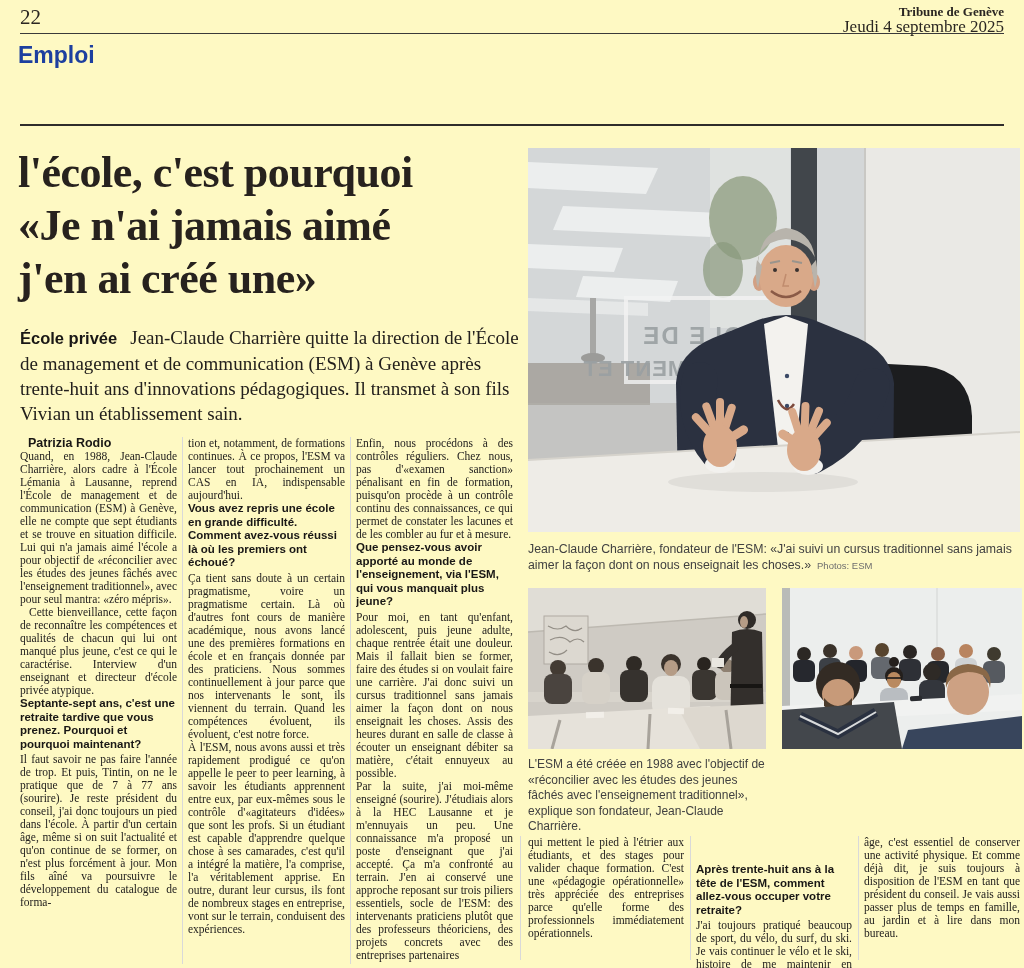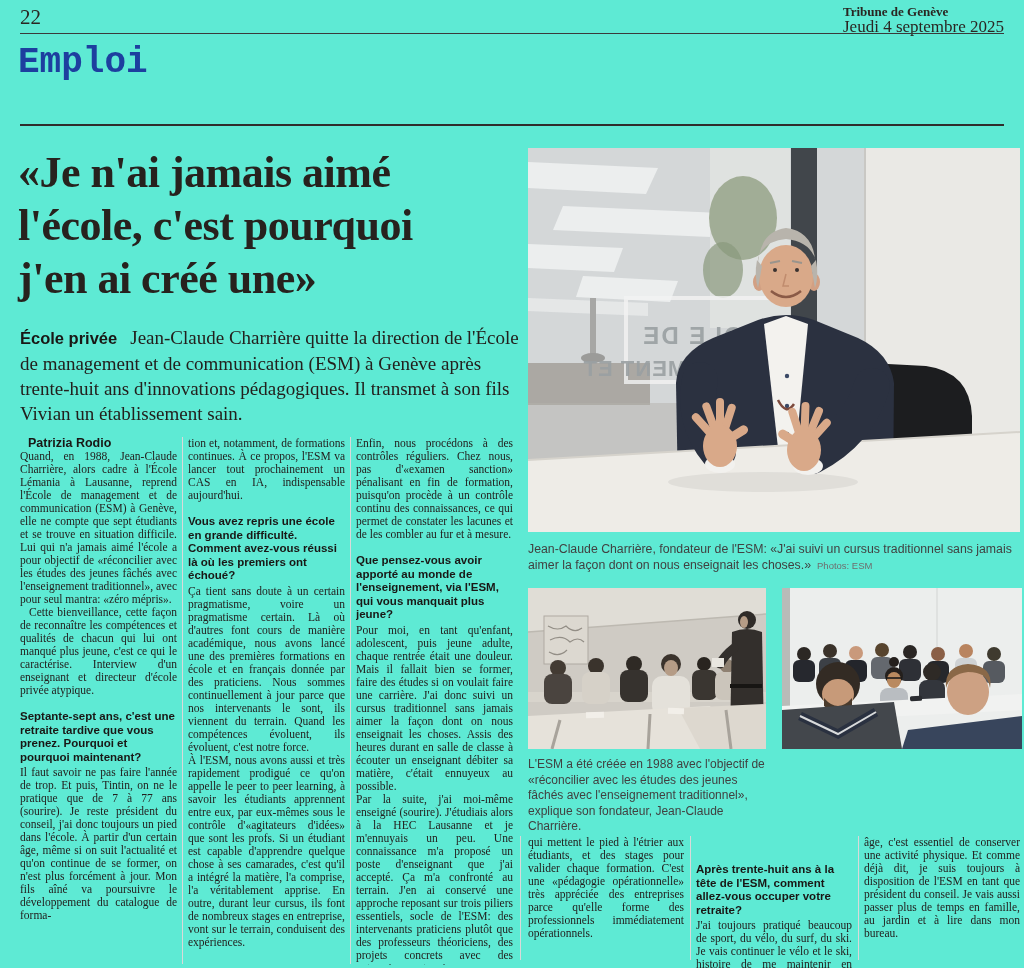--- a/index.html
+++ b/index.html
@@ -1,41 +1,41 @@
 <!DOCTYPE html>
 <html lang="fr"><head>
 <meta charset="utf-8">
 <style>
   html,body{margin:0;padding:0;background:#ffffff;}
-  .page{position:relative;width:1024px;height:968px;background:#5eead4;overflow:hidden;
+  .page{position:relative;width:1024px;height:968px;background:#fef9c3;overflow:hidden;
         font-family:"Liberation Serif","DejaVu Serif",serif;color:#1e1c1a;}
   .abs{position:absolute;}
   
   .pageno{left:20px;top:5px;font-size:21px;color:#2a2622;}
-  .masthead{right:20px;top:4px;text-align:left;}
+  .masthead{right:20px;top:4px;text-align:right;}
   .masthead .pub{font-weight:bold;font-size:13px;line-height:15px;color:#2a2622;}
   .masthead .date{font-size:17px;line-height:15px;color:#2a2622;}
   .rule1{left:20px;width:984px;top:33px;height:1px;background:#3a3a3a;}
-  .section{left:18px;top:42px;font-family:Liberation Mono, monospace;
-           font-weight:bold;font-size:36px;color:#1d3f9f;}
+  .section{left:18px;top:42px;font-family:Liberation Sans, sans-serif;
+           font-weight:bold;font-size:23px;color:#1d3f9f;}
   .rule2{left:20px;width:984px;top:124px;height:2px;background:#2f2d2b;}
   
   .headline{left:18px;top:146px;width:505px;font-weight:bold;font-size:44px;line-height:53px;
             color:#27221e;letter-spacing:-0.5px;}
   .lede{left:20px;top:325px;width:512px;font-size:19px;line-height:25px;color:#23201d;}
   .kicker{font-family:"Liberation Sans","DejaVu Sans",sans-serif;font-weight:bold;
           font-size:16.5px;margin-right:13px;color:#191715;}
   .byline{font-family:"Liberation Sans","DejaVu Sans",sans-serif;font-weight:bold;
           font-size:12.5px;color:#191715;margin:0 0 14px 0;padding-left:8px;}
   
   .col{width:157px;font-size:11.5px;line-height:13px;text-align:justify;color:#23211f;overflow:hidden;}
   .col p{margin:0;}
   .col p.indent{text-indent:9px;}
   .col h3{font-family:"Liberation Sans","DejaVu Sans",sans-serif;font-weight:bold;
-          font-size:11.5px;line-height:13.5px;margin:13px 0 2px 0;text-align:left;color:#191715;}
+          font-size:11.5px;line-height:13.5px;margin:0 0 2px 0;text-align:left;color:#191715;}
   .vline{width:1px;background:#d9d9d9;}
   
   .photo{overflow:hidden;background:#dcdcda;}
   .photo svg{display:block;}
   .caption{font-family:"Liberation Sans","DejaVu Sans",sans-serif;font-size:12.3px;
            line-height:16px;color:#414141;}
   .caption-sm{font-family:"Liberation Sans","DejaVu Sans",sans-serif;font-size:12px;
               line-height:15.5px;color:#414141;}
   .credit{font-size:9.5px;color:#6e6e6e;margin-left:6px;}
 </style>
@@ -47,22 +47,22 @@
   <div class="abs pageno">22</div>
   <div class="abs masthead">
     <div class="pub">Tribune de Genève</div>
     <div class="date">Jeudi 4 septembre 2025</div>
   </div>
   <div class="abs rule1"></div>
   <div class="abs section">Emploi</div>
   <div class="abs rule2"></div>
 
   <div class="abs headline">
+    <div>l'école, c'est pourquoi</div>
     <div>«Je n'ai jamais aimé</div>
-    <div>l'école, c'est pourquoi</div>
     <div>j'en ai créé une»</div>
   </div>
 
   <p class="abs lede" style="margin:0"><span class="kicker">École privée</span><span>Jean-Claude Charrière quitte la direction de l'École de management et de communication (ESM) à Genève après trente-huit ans d'innovations pédagogiques. Il transmet à son fils Vivian un établissement sain.</span></p>
 
   <div class="abs col" style="left:20px;top:437px;height:528px;">
     <p class="byline">Patrizia Rodio</p>
     <p>Quand, en 1988, Jean-Claude Charrière, alors cadre à l'École Lémania à Lausanne, reprend l'École de management et de communication (ESM) à Genève, elle ne compte que sept étudiants et se trouve en situation difficile. Lui qui n'a jamais aimé l'école a pour objectif de «réconcilier avec les études des jeunes fâchés avec l'enseignement traditionnel», avec pour seul mantra: «zéro mépris».</p>
     <p class="indent">Cette bienveillance, cette façon de reconnaître les compétences et qualités de chacun qui lui ont manqué plus jeune, c'est ce qui le caractérise. Interview d'un enseignant et directeur d'école privée atypique.</p>
     <h3>Septante-sept ans, c'est une retraite tardive que vous prenez. Pourquoi et pourquoi maintenant?</h3>

